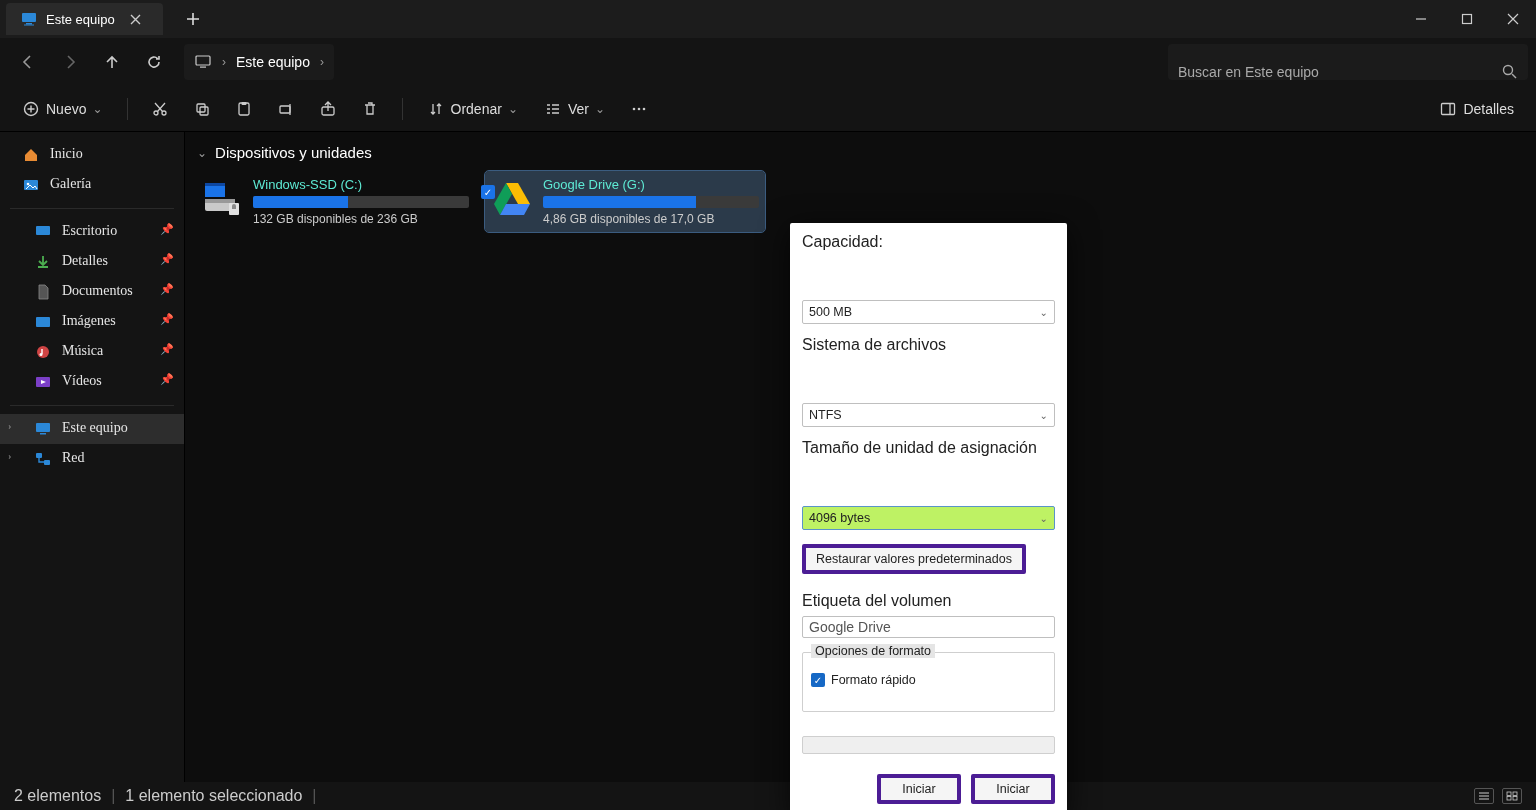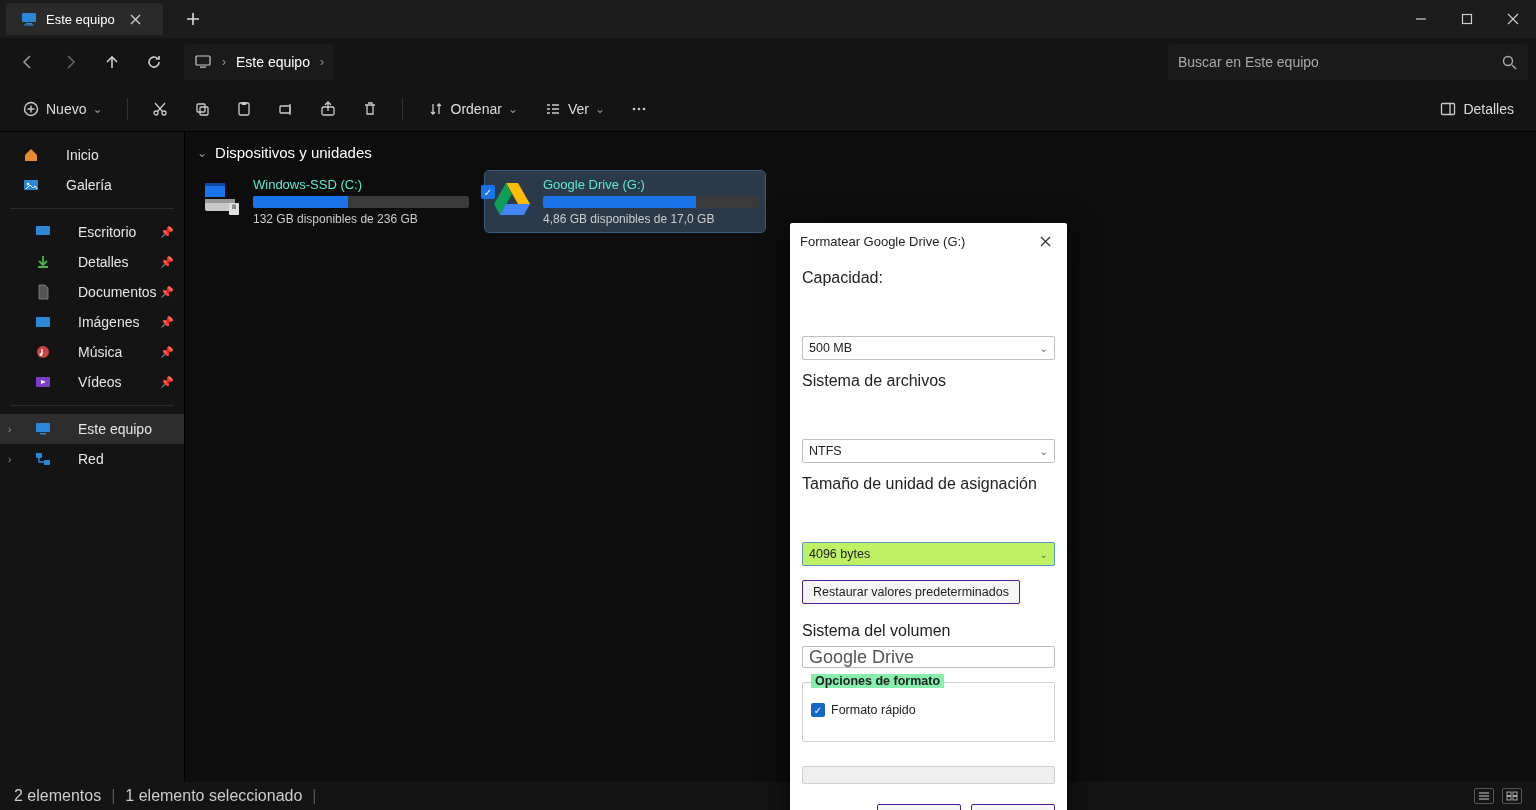--- a/index.html
+++ b/index.html
@@ -11,34 +11,34 @@
   .tab-title { font-size:13px; color:#fff; }
   .newtab { width:32px; height:32px; display:flex; align-items:center; justify-content:center; color:#fff; font-size:18px; margin-left:14px; }
   .win-controls { margin-left:auto; display:flex; }
   .win-btn { width:46px; height:38px; display:flex; align-items:center; justify-content:center; color:#ccc; }
   
   .navbar { display:flex; align-items:center; height:48px; background:#141414; padding:0 8px; gap:2px; }
   .nav-icon { width:40px; height:40px; display:flex; align-items:center; justify-content:center; color:#ccc; border-radius:4px; }
   .bc-wrap { display:flex; align-items:center; gap:10px; margin-left:8px; background:#1b1b1b; border-radius:4px; padding:0 10px; height:36px; flex:0 0 auto;}
   .bc-text { font-size:14px; color:#fff; }
   .chev { color:#999; font-size:12px; }
-  .search-wrap { margin-left:auto; background:#1b1b1b; border-radius:4px; display:flex; align-items:center; padding:0 10px; height:36px; width:360px; }
+  .search-wrap { margin-left:auto; background:#1b1b1b; border-radius:4px; display:flex; align-items:flex-end; padding:0 10px; height:36px; width:360px; }
   .search-wrap input { flex:1; background:transparent; border:none; outline:none; color:#fff; font-size:14px; }
   .search-wrap input::placeholder { color:#aaa; }
   
   .toolbar { display:flex; align-items:center; height:46px; background:#141414; border-bottom:1px solid #000; padding:0 14px; gap:10px; }
   .tb-btn { display:flex; align-items:center; gap:6px; color:#ddd; padding:6px 8px; border-radius:4px; cursor:default; font-size:14px;}
   .tb-sep { width:1px; height:22px; background:#333; margin:0 6px; }
   .tb-icon { width:32px; height:32px; display:flex; align-items:center;justify-content:center; color:#ccc; }
   .tb-right { margin-left:auto; display:flex; align-items:center; }
   
   .body { display:flex; height: calc(810px - 38px - 48px - 46px - 28px); }
   
   .sidebar { width:185px; background:#141414; border-right:1px solid #000; padding:8px 0; overflow:hidden;}
-  .sb-item { display:flex; align-items:center; gap:26px; padding:6px 12px 6px 34px; font-size:14px; color:#e6e6e6; position:relative; }
+  .sb-item { display:flex; gap:10px; padding:6px 12px 6px 34px; font-size:14px; color:#e6e6e6; position:relative;font-family:Liberation Serif, serif; }
   .sb-item.top { padding-left:22px; }
   .sb-item .pin { position:absolute; right:10px; color:#888; font-size:11px;}
   .sb-item.selected { background:#2d2d2d; }
   .sb-item .expand { position:absolute; left:8px; color:#999; font-size:10px; }
   .sb-sep { height:1px; background:#2a2a2a; margin:8px 10px; }
   .ic { width:18px; height:18px; display:inline-flex; align-items:center; justify-content:center; font-size:15px; }
   
   .content { flex:1; background:#0d0d0d; padding:8px 10px; position:relative; }
   .section-hdr { display:flex; align-items:center; gap:8px; font-size:15px; color:#fff; padding:4px 2px;}
   .drives { display:flex; gap:10px; margin-top:6px; }
@@ -58,23 +58,23 @@
   .statusbar .viewbtns { margin-left:auto; display:flex; gap:4px;}
   
   .dialog { position:absolute; left:790px; top:223px; width:277px; background:#fff; color:#222; border-radius:2px; box-shadow:0 6px 30px rgba(0,0,0,.7); font-family:"Segoe UI",Arial,sans-serif; }
   .dlg-title { display:flex; align-items:center; justify-content:space-between; padding:6px 10px; font-size:13px; }
   .dlg-close { width:24px; height:24px; display:flex;align-items:center;justify-content:center; color:#333; }
   .dlg-body { padding:4px 12px 14px 12px; display:flex; flex-direction:column; gap:6px; }
   .lbl { font-size:16px; color:#222; margin-top:6px;}
   .combo { border:1px solid #bfbfbf; background:#fff; border-radius:2px; height:24px; display:flex; align-items:center; padding:0 6px; font-size:12.5px; position:relative;margin-top:43px; }
   .combo.sel { background:#bef264; border-color:#5a94c8; }
   .combo .caret { margin-left:auto; color:#666; font-size:10px;}
-  .btn { border:1px solid #4c1d95; background:#f5f5f5; border-radius:2px; padding:4px 10px; font-size:12.5px; color:#222; display:inline-flex; align-items:center; justify-content:center;}
+  .btn { border:4px solid #4c1d95; background:#f5f5f5; border-radius:2px; padding:4px 10px; font-size:12.5px; color:#222; display:inline-flex; align-items:center; justify-content:center;}
   .btn.wide { align-self:flex-start; margin-top:8px;}
-  .inp { border:1px solid #bfbfbf; border-radius:2px; height:22px; padding:0 6px; font-size:18px; width:100%; color:#555;}
+  .inp { border:1px solid #bfbfbf; border-radius:2px; height:22px; padding:0 6px; font-size:14px; width:100%; color:#555;}
   .fieldset { border:1px solid #cfcfcf; border-radius:2px; padding:20px 8px 24px 8px; margin-top:8px; position:relative;}
   .chk { display:flex; align-items:center; gap:6px; font-size:12.5px; }
   .chkbox { width:14px; height:14px; background:#1668c5; border-radius:2px; display:flex;align-items:center;justify-content:center;color:#fff;font-size:10px;}
   .progress { height:18px; border:1px solid #cfcfcf; background:#efefef; border-radius:2px; margin-top:18px;}
   .dlg-foot { display:flex; gap:10px; justify-content:flex-end; margin-top:14px;}
   .dlg-foot .btn { width:84px; justify-content:center; }
   svg { display:block; }
 </style>
 </head>
 <body>
@@ -416,28 +416,20 @@
           <rect x="1" y="1" width="4" height="3.5" fill="none" stroke="#ccc" stroke-width="0.8"></rect>
           <rect x="7" y="1" width="4" height="3.5" fill="none" stroke="#ccc" stroke-width="0.8"></rect>
           <rect x="1" y="5.5" width="4" height="3.5" fill="none" stroke="#ccc" stroke-width="0.8"></rect>
           <rect x="7" y="5.5" width="4" height="3.5" fill="none" stroke="#ccc" stroke-width="0.8"></rect>
         </svg>
       </span>
   </div>
 </div>
 
 <div class="dialog">
-  <div class="dlg-title">
-    <span>Formatear Google Drive (G:)</span>
-    <span class="dlg-close">
-        <svg width="11" height="11" viewBox="0 0 11 11">
-          <path d="M1 1 L10 10 M10 1 L1 10" stroke="#333" stroke-width="1.3"></path>
-        </svg>
-      </span>
-  </div>
   <div class="dlg-body">
     <div class="lbl">Capacidad:</div>
     <div class="combo">
       <span>500 MB</span>
       <span class="caret">⌄</span>
     </div>
 
     <div class="lbl">Sistema de archivos</div>
     <div class="combo">
       <span>NTFS</span>
@@ -447,25 +439,25 @@
     <div class="lbl">Tamaño de unidad de asignación</div>
     <div class="combo sel">
       <span>4096 bytes</span>
       <span class="caret">⌄</span>
     </div>
 
     <div class="btn wide">
       <span>Restaurar valores predeterminados</span>
     </div>
 
-    <div class="lbl" style="margin-top:12px">Sistema del volumen</div>
+    <div class="lbl" style="margin-top:12px">Etiqueta del volumen</div>
     <input class="inp" value="Google Drive" style="">
 
     <div class="fieldset">
-      <span class="legend" style="position:absolute;top:-9px;left:8px;background:#86efac;padding:0 4px;font-size:12.5px;font-weight:bold;">Opciones de formato</span>
+      <span class="legend" style="position:absolute;top:-9px;left:8px;background:#e5e5e5;padding:0 4px;font-size:12.5px;">Opciones de formato</span>
       <div class="chk">
         <span class="chkbox">✓</span>
         <span>Formato rápido</span>
       </div>
     </div>
 
     <div class="progress"></div>
 
     <div class="dlg-foot">
       <div class="btn">

